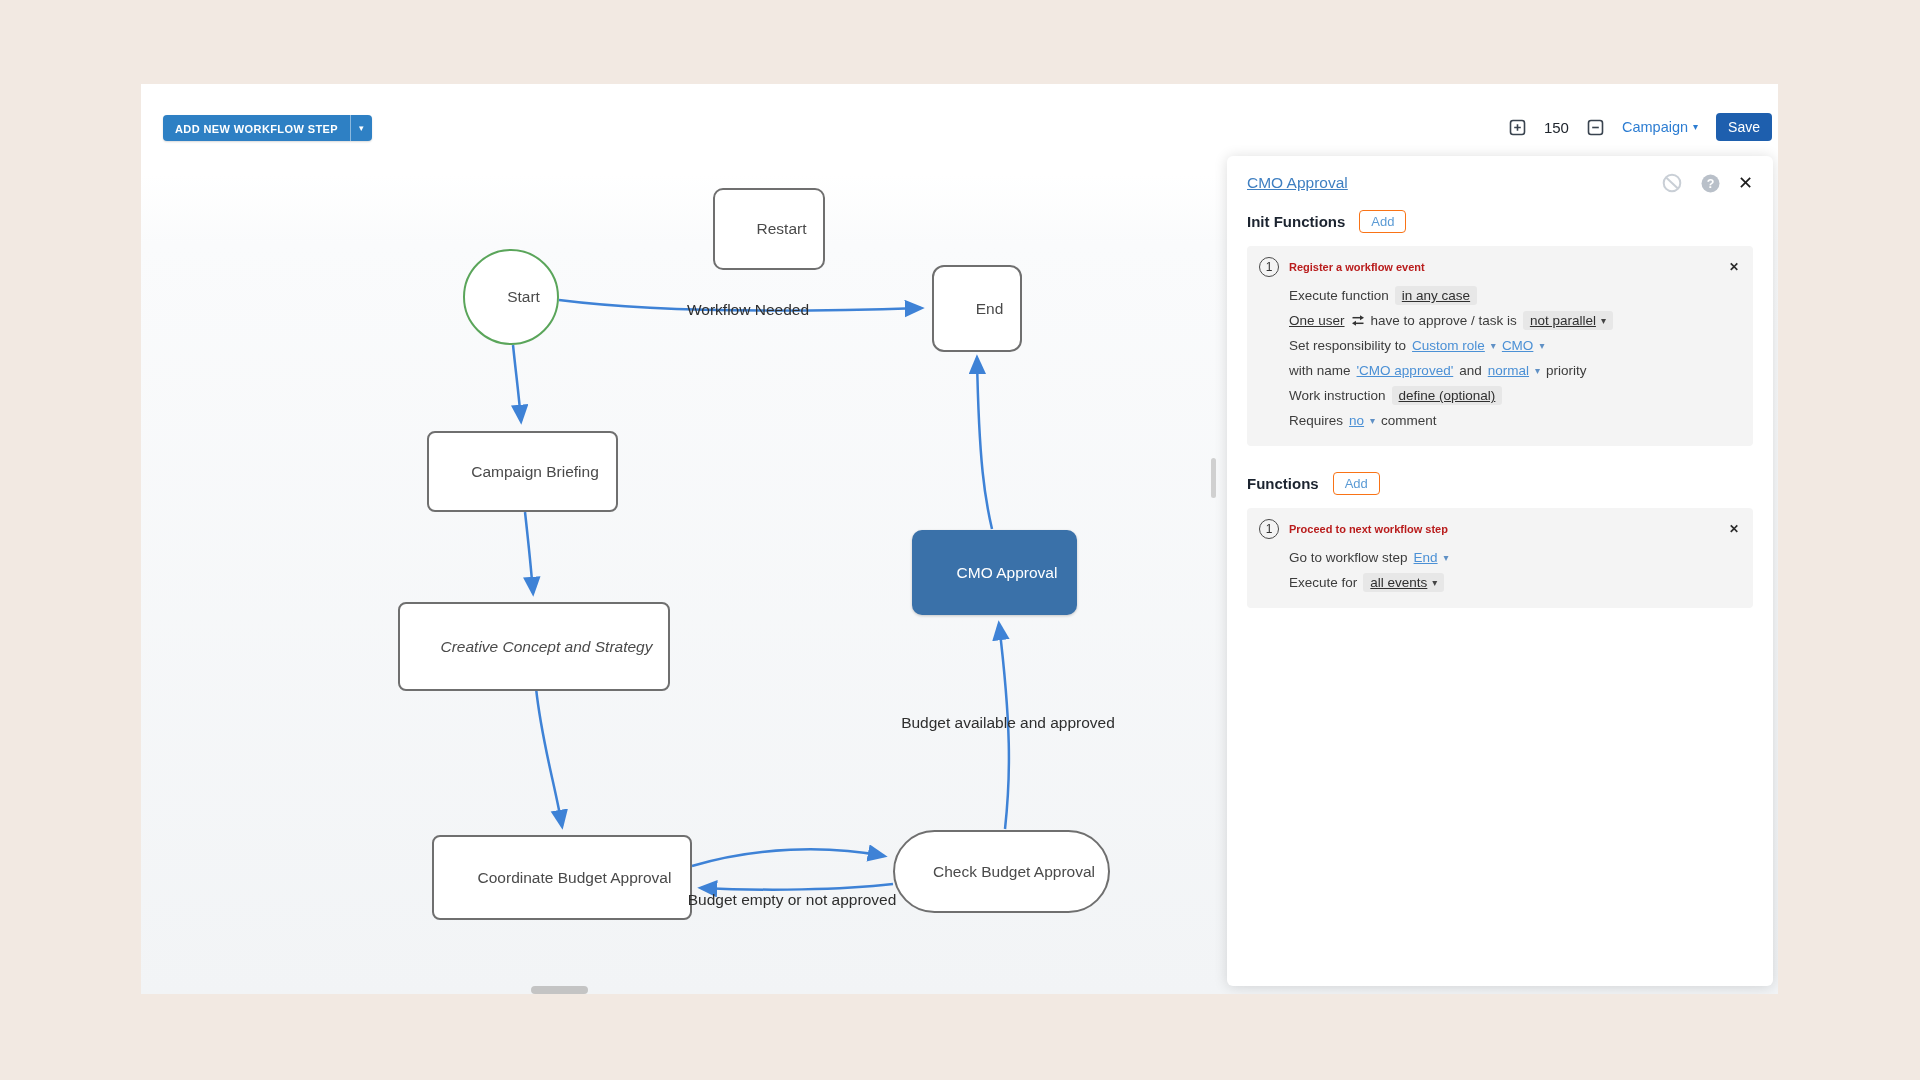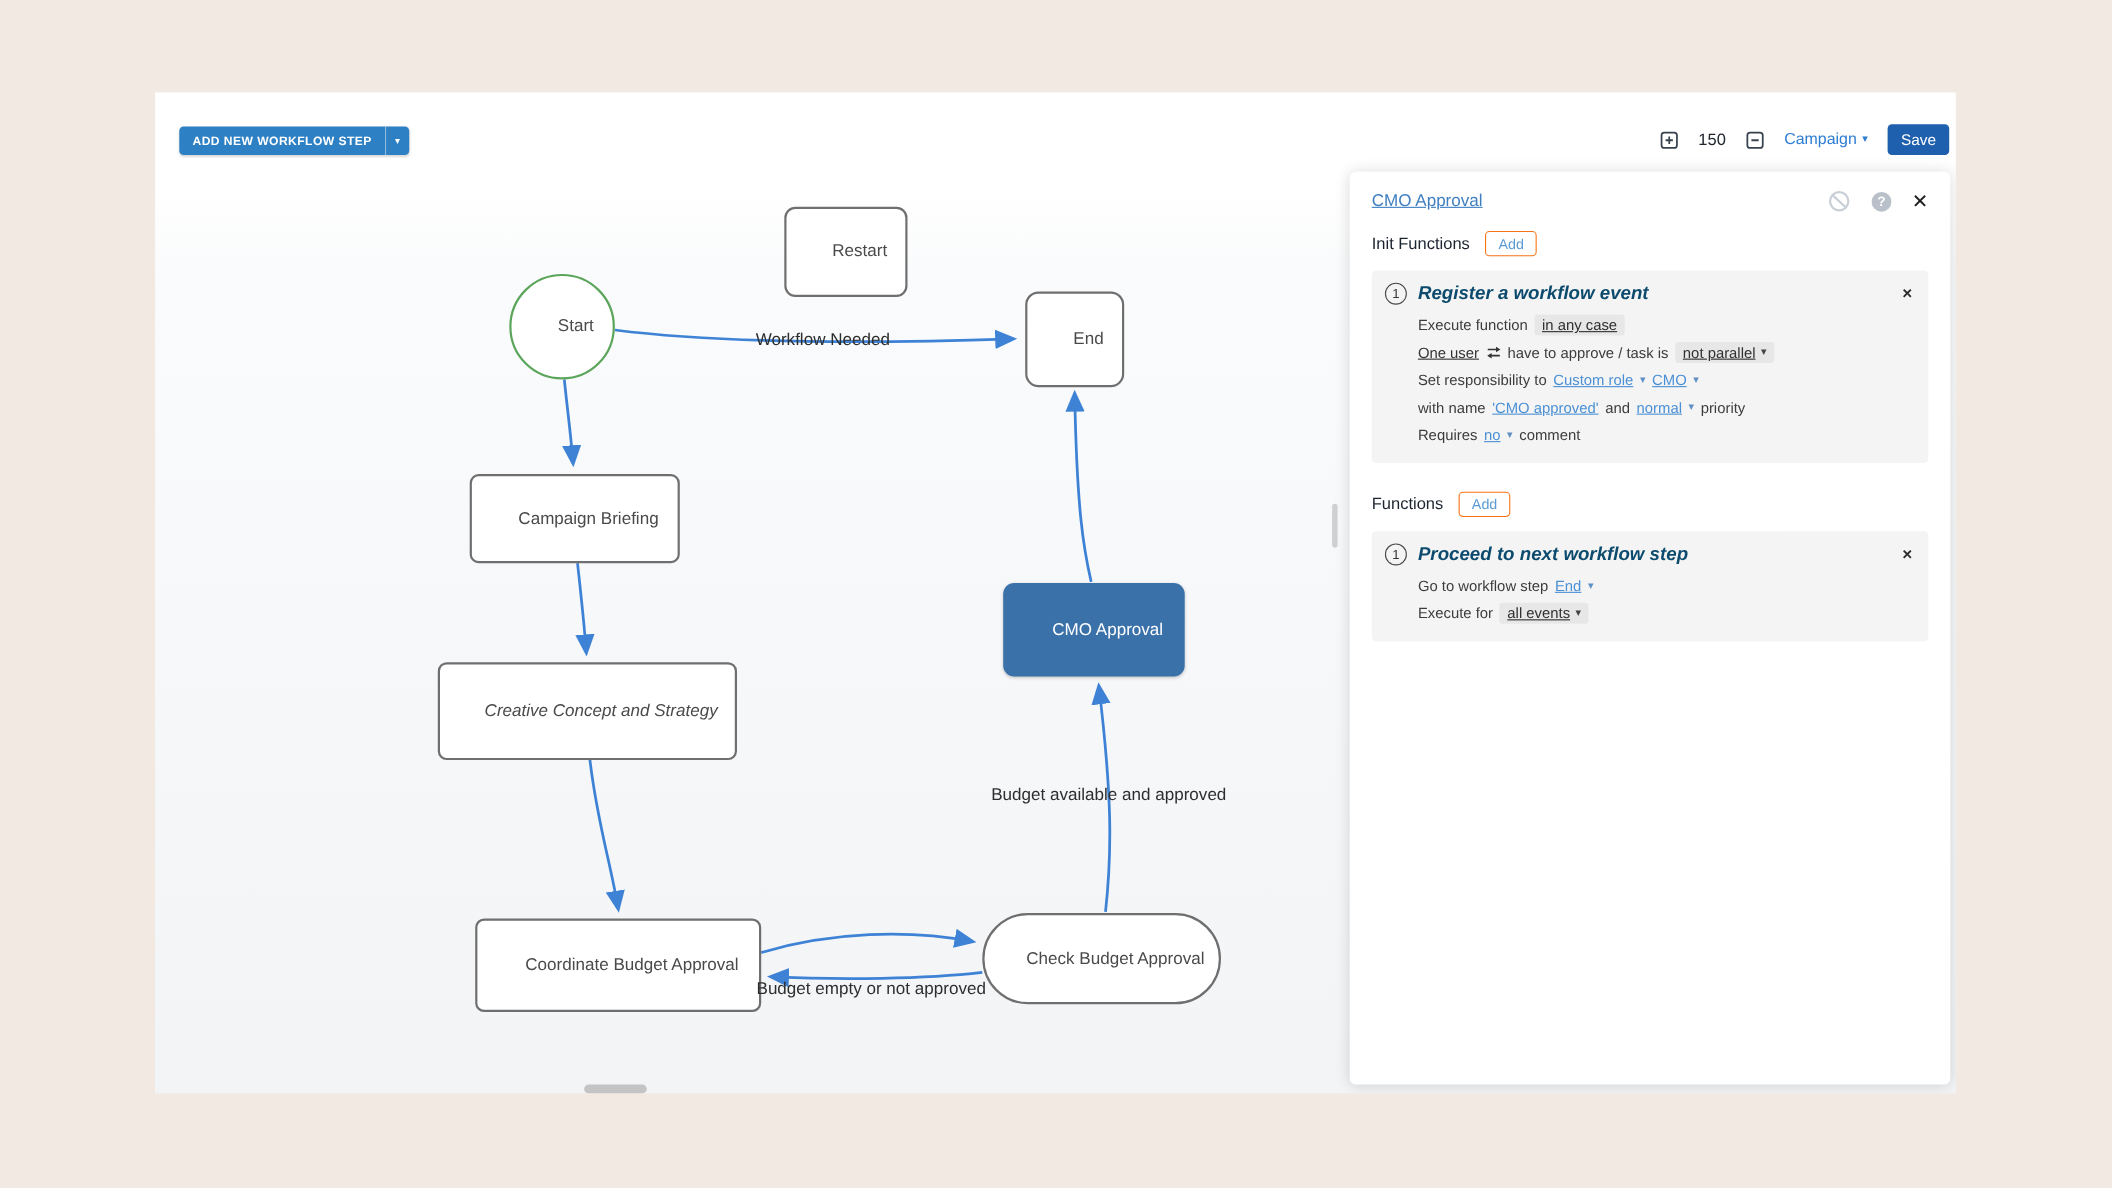--- a/index.html
+++ b/index.html
@@ -87,36 +87,36 @@
     padding:16px 20px;
   }
   .panel-header { display:flex; align-items:center; justify-content:space-between; }
   .panel-title {
     color:#3f7fc1; font-size:15.5px; text-decoration:underline; cursor:pointer;
   }
   .panel-actions { display:flex; align-items:center; gap:17px; }
   .panel-actions > span { cursor:pointer; display:flex; align-items:center; }
   .close-x { font-size:18px; color:#1c1c1c; line-height:1; }
   .section-row { display:flex; align-items:center; gap:14px; margin-top:16px; }
-  .section-label { font-size:15px; color:#1c2430; font-weight:400; }
+  .section-label { font-size:15px; color:#1c2430; font-weight:700; }
   .add-btn {
     background:#fff; border:1px solid #f97316; color:#5b9bd5; border-radius:4px;
     font-family:"Liberation Sans",sans-serif; font-size:13px;
     padding:3px 11px; cursor:pointer;
   }
   .card {
     background:#f4f4f4; border-radius:4px; margin-top:13px; padding:11px 14px 13px 12px;
   }
   .card-header { display:flex; align-items:center; }
   .num-circle {
     width:20px; height:20px; border:1.4px solid #4a4a4a; border-radius:50%;
     display:flex; align-items:center; justify-content:center;
     font-size:12px; color:#333; flex:none;
   }
-  .card-title { font-size:17px; font-weight:bold; color:#0c4a6e; margin-left:10px; flex:1;font-style:italic; }
+  .card-title { font-size:11px; font-weight:bold; color:#b91c1c; margin-left:10px; flex:1; }
   .card-remove { font-size:12px; font-weight:bold; color:#2b2b2b; cursor:pointer; }
   .card-body { margin-left:30px; margin-top:6px; }
   .crow { display:flex; align-items:center; gap:6px; height:25px; font-size:13.5px; color:#3c3c3c; white-space:nowrap; }
   .blink { color:#4b90d5; text-decoration:underline; cursor:pointer; }
   .dlink { color:#333; text-decoration:underline; cursor:pointer; }
   .badge {
     background:#e7e7e7; border-radius:3px; padding:2px 7px;
     display:inline-flex; align-items:center; gap:5px; cursor:pointer;
   }
   .badge .badge-text { text-decoration:underline; color:#2f2f2f; }
@@ -253,20 +253,26 @@
         </div>
         <div class="crow">
           <span>with name</span>
           <span class="blink">'CMO approved'</span>
           <span>and</span>
           <span class="blink">normal</span>
           <span class="caret-b">▾</span>
           <span>priority</span>
         </div>
         <div class="crow">
+          <span>Work instruction</span>
+          <span class="badge">
+            <span class="badge-text">define (optional)</span>
+          </span>
+        </div>
+        <div class="crow">
           <span>Requires</span>
           <span class="blink">no</span>
           <span class="caret-b">▾</span>
           <span>comment</span>
         </div>
       </div>
     </div>
 
     <div class="section-row" style="margin-top:26px;">
       <span class="section-label">Functions</span>

